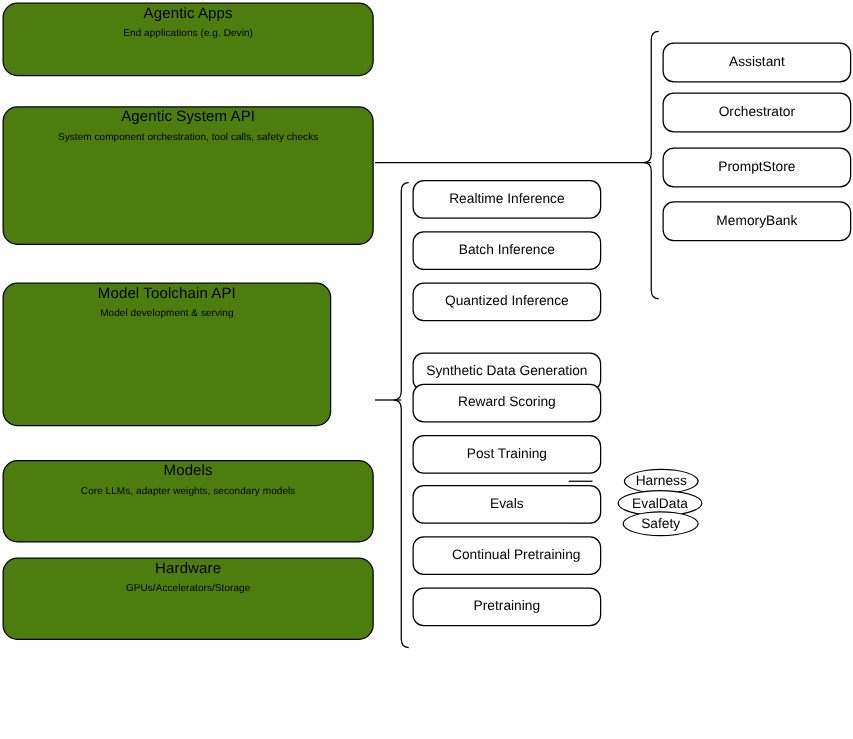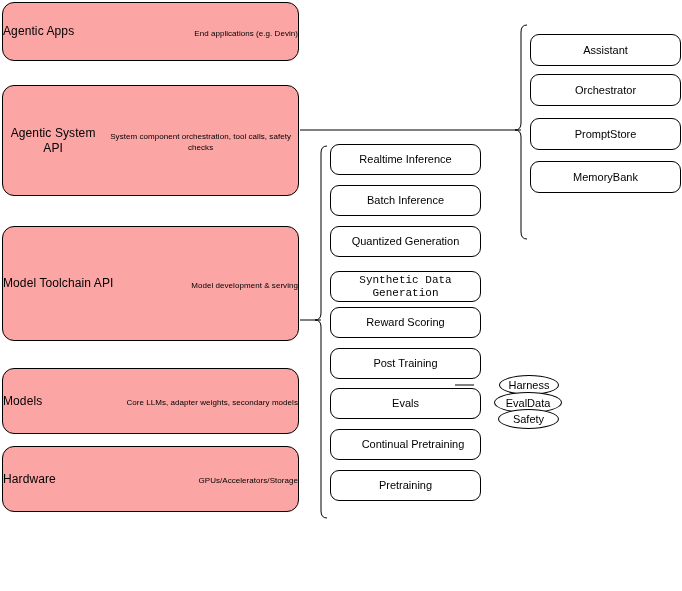--- a/index.html
+++ b/index.html
@@ -6,22 +6,22 @@
   body{
     width:682px;height:591px;position:relative;overflow:hidden;
     font-family:"Liberation Sans","DejaVu Sans",sans-serif;
     color:#000000;
   }
   #canvas{position:absolute;inset:0;width:682px;height:591px;}
   svg.lines{position:absolute;left:0;top:0;width:682px;height:591px;pointer-events:none;}
 
   .node{
     position:absolute;box-sizing:border-box;
-    border:1px solid #000000;background:#fca5a5;
-    display:flex;flex-direction:row;align-items:center;justify-content:space-between;
+    border:1px solid #000000;background:#4d7c0f;
+    display:flex;flex-direction:column;align-items:center;justify-content:flex-start;
     text-align:center;
   }
   .stack-node{border-radius:12px;}
   .stack-title{font-size:12px;line-height:15px;letter-spacing:.1px;}
   .stack-sub{font-size:8px;line-height:11px;margin-top:3px;letter-spacing:.05px;}
 
   .pill{
     position:absolute;box-sizing:border-box;
     border:1px solid #000000;background:#ffffff;border-radius:9px;
     display:flex;align-items:center;justify-content:center;
@@ -59,21 +59,21 @@
   <div class="node stack-node" style="left:2px;top:2px;width:297px;height:59px;">
     <div class="stack-title">Agentic Apps</div>
     <div class="stack-sub">End applications (e.g. Devin)</div>
   </div>
 
   <div class="node stack-node" style="left:2px;top:85px;width:297px;height:111px;">
     <div class="stack-title">Agentic System API</div>
     <div class="stack-sub">System component orchestration, tool calls, safety checks</div>
   </div>
 
-  <div class="node stack-node" style="left:2px;top:226px;width:297px;height:115px;">
+  <div class="node stack-node" style="left:2px;top:226px;width:263px;height:115px;">
     <div class="stack-title">Model Toolchain API</div>
     <div class="stack-sub">Model development &amp; serving</div>
   </div>
 
   <div class="node stack-node" style="left:2px;top:368px;width:297px;height:66px;">
     <div class="stack-title">Models</div>
     <div class="stack-sub">Core LLMs, adapter weights, secondary models</div>
   </div>
 
   <div class="node stack-node" style="left:2px;top:446px;width:297px;height:66px;">
@@ -82,23 +82,23 @@
   </div>
 
 
   <div class="pill mid" style="top:144px;">
     <span>Realtime Inference</span>
   </div>
   <div class="pill mid" style="top:185px;">
     <span>Batch Inference</span>
   </div>
   <div class="pill mid" style="top:226px;">
-    <span>Quantized Generation</span>
+    <span>Quantized Inference</span>
   </div>
-  <div class="pill mid" style="top:271px;font-family:Liberation Mono, monospace;">
+  <div class="pill mid" style="top:282px;">
     <span>Synthetic Data Generation</span>
   </div>
   <div class="pill mid" style="top:307px;">
     <span>Reward Scoring</span>
   </div>
   <div class="pill mid" style="top:348px;">
     <span>Post Training</span>
   </div>
   <div class="pill mid" style="top:388px;">
     <span>Evals</span>

